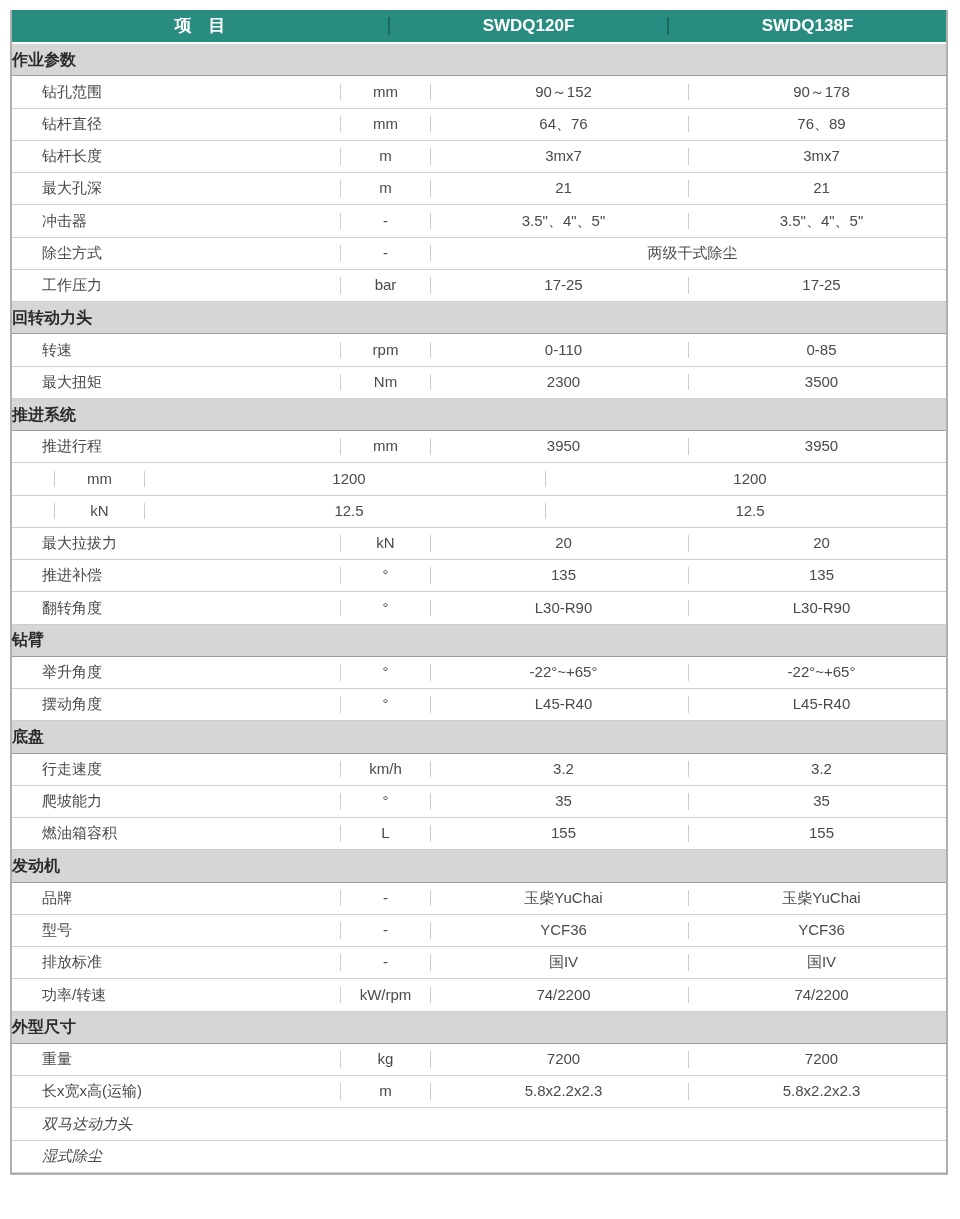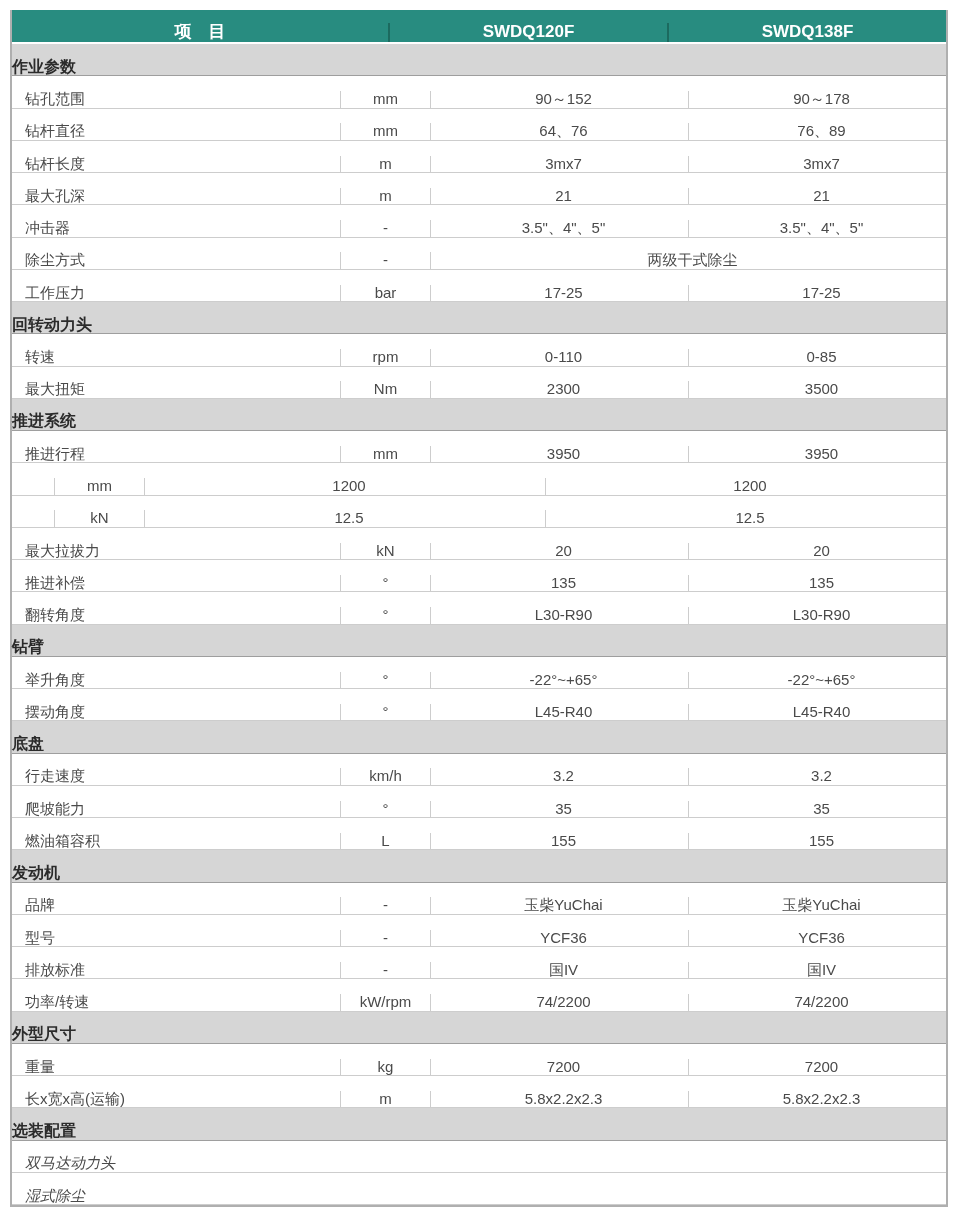--- a/index.html
+++ b/index.html
@@ -20,21 +20,21 @@
     font-family: "Liberation Sans", "DejaVu Sans", sans-serif;
     overflow: hidden;
   }
   .page { position: relative; width: 960px; height: 1219px; background: #FFFFFF; }
   .spec-table {
     position: absolute; left: 10px; top: 10px; width: 938px;
     border: 2px solid var(--outer-border);
     border-top: none;
     background: #FFFFFF;
   }
-  .row { display: flex; align-items: flex-end; width: 100%; }
+  .row { display: flex; align-items: center; width: 100%; }
   .cell { display: flex; align-items: center; color: var(--text); font-size: 15px; line-height: 1.1; }
 
   
   .header-row { height: 34px; background: var(--header-bg); border-bottom: 2px solid #FFFFFF; }
   .header-row .cell {
     color: var(--header-text); font-weight: bold; font-size: 17px;
     justify-content: center;
   }
   .h-item { width: 376px; }
   .h-model { flex: 1; border-left: 2px solid var(--header-divider); }
@@ -42,21 +42,21 @@
   
   .data-row, .full-row { height: 32.25px; border-bottom: 1px solid var(--row-border); background: #FFFFFF; }
   .section-row {
     height: 32.25px; background: var(--section-bg);
     border-bottom: 1px solid var(--section-border);
   }
   .section-label {
     width: 100%; 
     font-weight: bold; font-size: 16px; color: var(--section-text);
   }
-  .name-cell { width: 286px; padding-left: 13px; }
+  .name-cell { width: 286px; padding-left: 30px; }
   .unit-cell { width: 90px; justify-content: center; border-left: 1px solid var(--row-border); margin-left: 42px; }
   .value-cell { flex: 1; justify-content: center; border-left: 1px solid var(--row-border); padding-left: 8px; }
   .value-cell.span2 { flex: 2; }
   .full-row .name-cell { width: 100%; font-style: italic; }
 </style>
 </head>
 <body>
 
 <div class="page">
   <div class="spec-table">
@@ -233,23 +233,20 @@
           <div class="cell unit-cell">kg</div>
           <div class="cell value-cell">7200</div>
           <div class="cell value-cell">7200</div>
         </div>
         <div class="row data-row">
           <div class="cell name-cell">长x宽x高(运输)</div>
           <div class="cell unit-cell">m</div>
           <div class="cell value-cell">5.8x2.2x2.3</div>
           <div class="cell value-cell">5.8x2.2x2.3</div>
         </div>
-        <div class="row section-row">
-          <div class="cell section-label">选装配置</div>
-        </div>
         <div class="row full-row">
           <div class="cell name-cell">双马达动力头</div>
         </div>
         <div class="row full-row">
           <div class="cell name-cell">湿式除尘</div>
         </div>
       </div>
   </div>
 </div>
 

